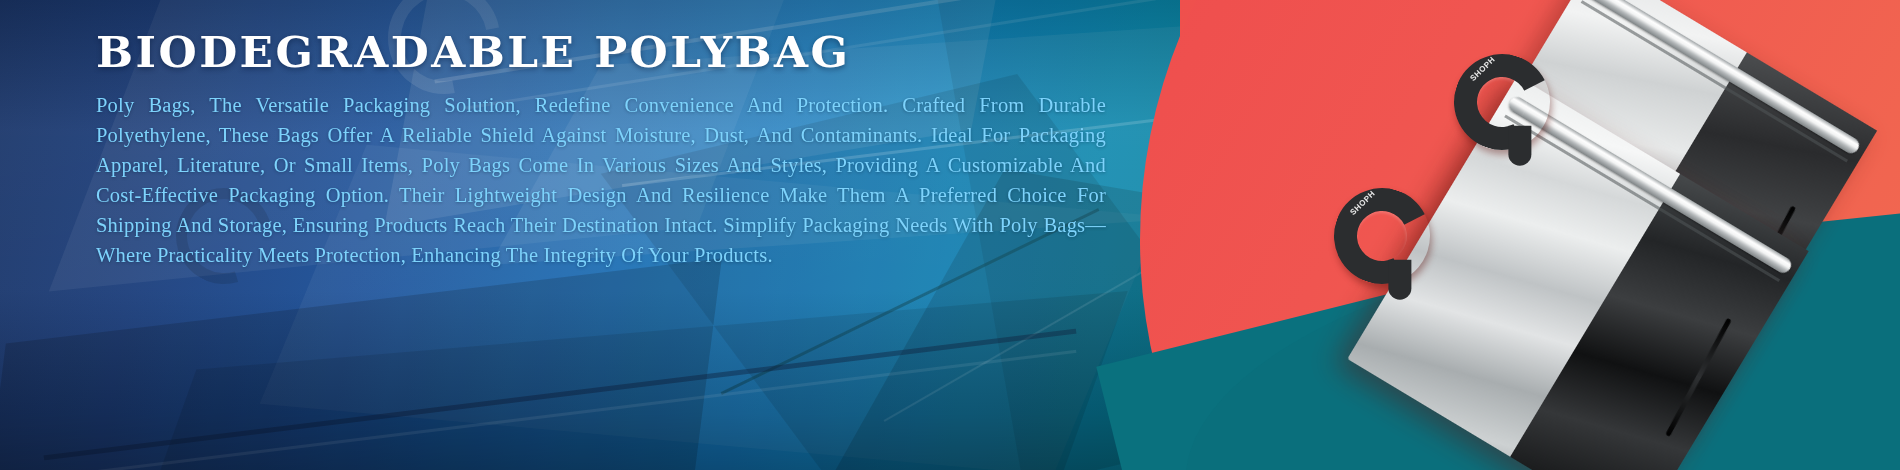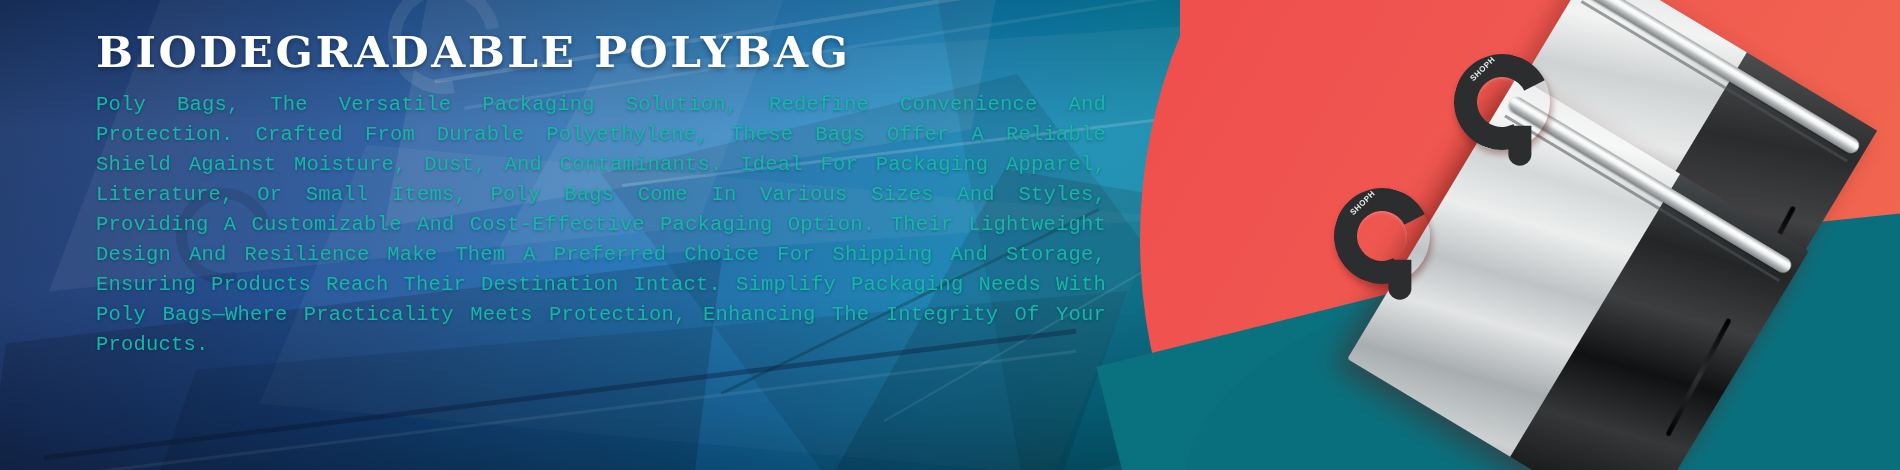--- a/index.html
+++ b/index.html
@@ -227,25 +227,25 @@
     font-size:43px;
     line-height:1.06;
     letter-spacing:2.4px;
     color:#ffffff;
     margin:0 0 14px 0;
     text-shadow:0 2px 5px rgba(0,20,50,.45);
     transform:scaleX(1.02);
     transform-origin:left center;
   }
   #body-copy{
-    font-family:Liberation Mono, monospace;
+    font-family:Liberation Serif, serif;
     font-weight:300;
     font-size:20.5px;
     line-height:30px;
-    color:#14b8a6;
+    color:#7dd3fc;
     text-align:justify;
     margin:0;
     letter-spacing:.2px;
     text-shadow:0 1px 3px rgba(0,25,50,.38);
   }
 </style>
 </head>
 <body>
 
 <div id="banner">

